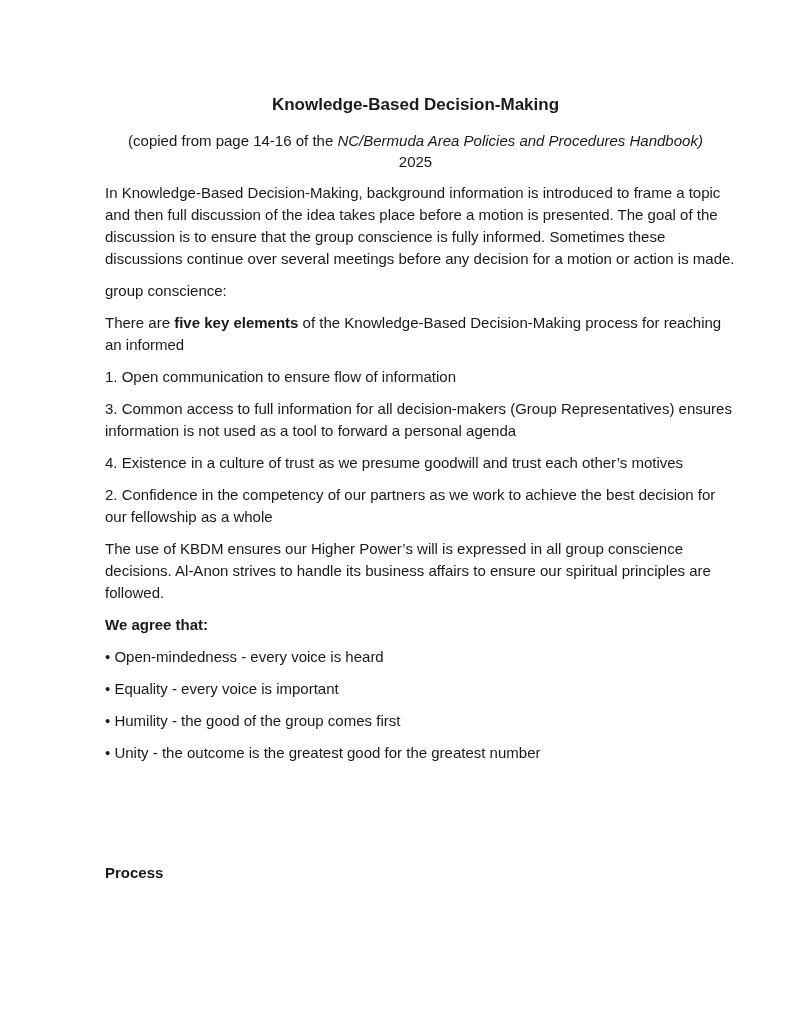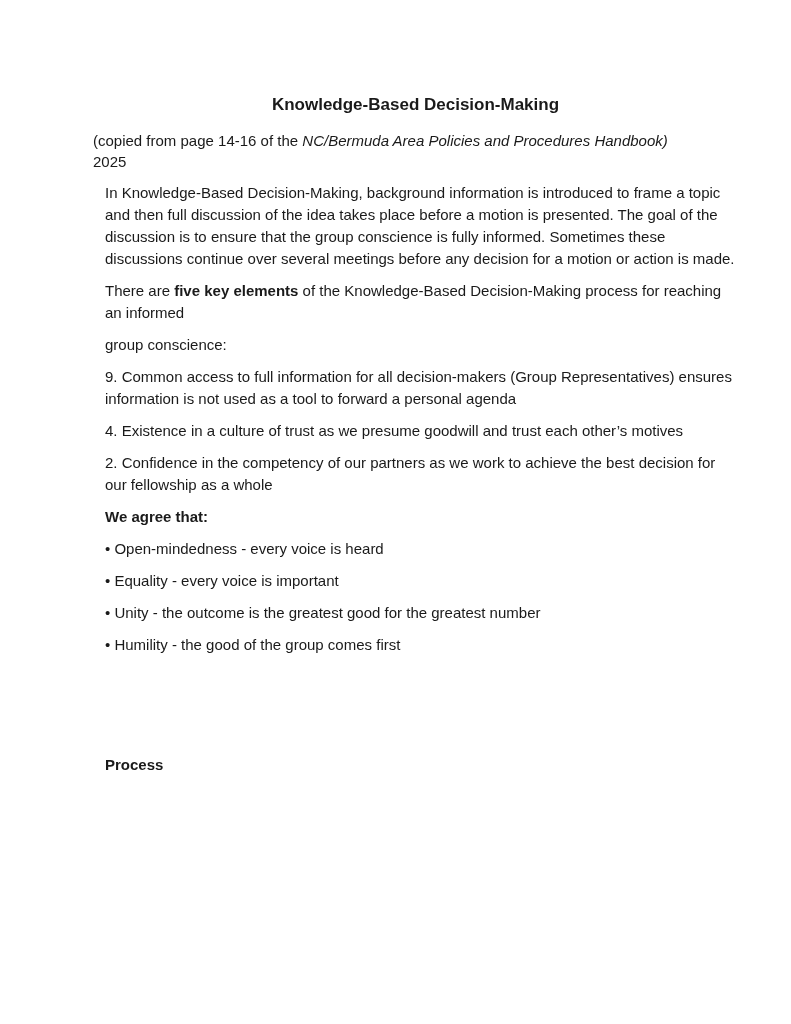--- a/index.html
+++ b/index.html
@@ -20,21 +20,21 @@
   }
   .doc-title {
     font-size: 17px;
     font-weight: bold;
     text-align: center;
     margin: 0 0 13px 0;
     line-height: 24px;
   }
   .doc-subtitle {
     font-size: 15px;
-    text-align: left;
+    text-align: center;
     margin: 0 0 10px 0;
     line-height: 21px;
   }
   .doc-subtitle em {
     font-style: italic;
   }
   .doc-body p.block {
     font-size: 15px;
     line-height: 22px;
     margin: 0 0 10px 12px;
@@ -46,26 +46,28 @@
 <body>
 
 <div class="page">
   <h1 class="doc-title">Knowledge-Based Decision-Making</h1>
 
   <p class="doc-subtitle"><span>(copied from page 14-16 of the </span><em>NC/Bermuda Area Policies and Procedures Handbook)</em><br>
     <span>2025</span></p>
 
   <div class="doc-body">
       <p class="block"><span>In Knowledge-Based Decision-Making, background information is introduced to frame a topic and then full discussion of the idea takes place before a motion is presented. The goal of the discussion is to ensure that the group conscience is fully informed. Sometimes these discussions continue over several meetings before any decision for a motion or action is made.</span></p>
+      <p class="block"><span>group conscience:</span></p>
       <p class="block"><span>There are </span><span class="run-b">five key elements</span><span> of the Knowledge-Based Decision-Making process for reaching an informed</span></p>
-      <p class="block"><span>group conscience:</span></p>
-      <p class="block"><span>9. Common access to full information for all decision-makers (Group Representatives) ensures information is not used as a tool to forward a personal agenda</span></p>
+      <p class="block"><span>1. Open communication to ensure flow of information</span></p>
+      <p class="block"><span>3. Common access to full information for all decision-makers (Group Representatives) ensures information is not used as a tool to forward a personal agenda</span></p>
       <p class="block"><span>4. Existence in a culture of trust as we presume goodwill and trust each other’s motives</span></p>
       <p class="block"><span>2. Confidence in the competency of our partners as we work to achieve the best decision for our fellowship as a whole</span></p>
+      <p class="block"><span>The use of KBDM ensures our Higher Power’s will is expressed in all group conscience decisions. Al-Anon strives to handle its business affairs to ensure our spiritual principles are followed.</span></p>
       <p class="block"><span class="run-b">We agree that:</span></p>
       <p class="block"><span>• Open-mindedness - every voice is heard</span></p>
       <p class="block"><span>• Equality - every voice is important</span></p>
+      <p class="block"><span>• Humility - the good of the group comes first</span></p>
       <p class="block"><span>• Unity - the outcome is the greatest good for the greatest number</span></p>
-      <p class="block"><span>• Humility - the good of the group comes first</span></p>
       <div class="gap"></div>
       <p class="block"><span class="run-b">Process</span></p>
     </div>
 </div>
 
 </body></html>

